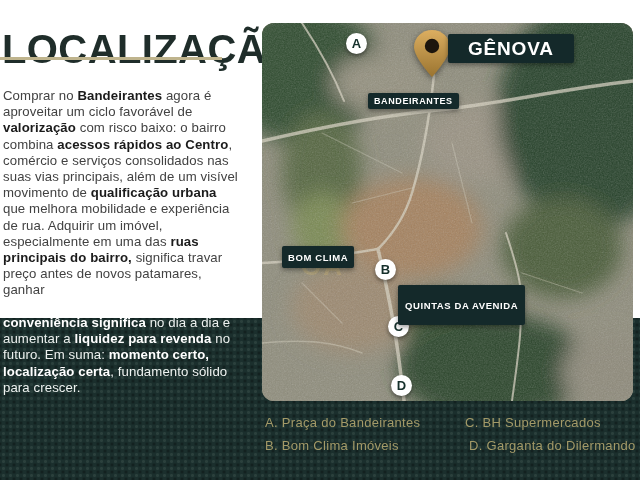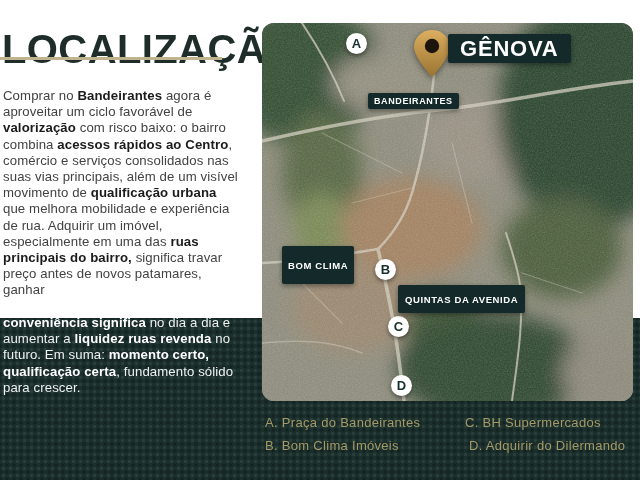--- a/index.html
+++ b/index.html
@@ -53,25 +53,25 @@
   .marker-b{ left:113px; top:236px; }
   .marker-c{ left:126px; top:293px; }
   .marker-d{ left:129px; top:352px; }
   .badge{
     position:absolute; background:#14292a; color:#ffffff;
     font-weight:700; letter-spacing:0.6px; white-space:nowrap;
     display:flex; align-items:center; border-radius:2px;
     box-shadow:0 2px 5px rgba(0,0,0,0.4);
   }
   .badge-bandeirantes{ left:106px; top:70px;  height:16px; font-size:9px;   padding:0 6px; }
-  .badge-bomclima{    left:20px;  top:223px; height:22px; font-size:9.5px; padding:8px 6px; }
-  .badge-quintas{     left:136px; top:262px; height:20px; font-size:9.5px; padding:4px 7px; }
+  .badge-bomclima{    left:20px;  top:223px; height:22px; font-size:9.5px; padding:0 6px; }
+  .badge-quintas{     left:136px; top:262px; height:20px; font-size:9.5px; padding:10px 7px; }
   .badge-genova{
-    left:186px; top:11px; height:29px; font-size:22px; font-weight:800;
-    padding:0 12px; letter-spacing:0.8px;
+    left:186px; top:11px; height:29px; font-size:19px; font-weight:800;
+    padding:0 20px; letter-spacing:0.8px;
   }
   .pin{ position:absolute; left:152px; top:7px; width:36px; height:47px;
         filter:drop-shadow(0 2px 3px rgba(0,0,0,0.45)); }
   .map-watermark{
     position:absolute; left:-6px; top:228px;
     font-size:26px; font-weight:800; letter-spacing:2px;
     color:rgba(214,190,118,0.30);
     margin-left:45px;
   }
   
@@ -88,21 +88,21 @@
 <body>
 
 <div class="stage">
 
   <div class="dark-panel"></div>
 
   <h1 class="page-title">LOCALIZAÇÃO</h1>
   <div class="title-rule"></div>
 
   <p class="para para-dark"><span>Comprar no </span><b>Bandeirantes</b><span> agora é aproveitar um ciclo favorável de </span><b>valorização</b><span> com risco baixo: o bairro combina </span><b>acessos rápidos ao Centro</b><span>, comércio e serviços consolidados nas suas vias principais, além de um visível movimento de </span><b>qualificação urbana</b><span> que melhora mobilidade e experiência de rua. Adquirir um imóvel, especialmente em uma das </span><b>ruas principais do bairro,</b><span> significa travar preço antes de novos patamares, ganhar</span></p>
-  <p class="para para-light"><b>conveniência significa</b><span> no dia a dia e aumentar a </span><b>liquidez ruas revenda</b><span> no futuro. Em suma: </span><b>momento certo, qualificação certa</b><span>, fundamento sólido para crescer.</span></p>
+  <p class="para para-light"><b>conveniência significa</b><span> no dia a dia e aumentar a </span><b>liquidez para revenda</b><span> no futuro. Em suma: </span><b>momento certo, localização certa</b><span>, fundamento sólido para crescer.</span></p>
 
   <div class="map">
     <svg class="texture" viewBox="0 0 371 378" preserveAspectRatio="none" xmlns="http://www.w3.org/2000/svg">
       <defs>
         <filter id="blurBig" x="-30%" y="-30%" width="160%" height="160%">
           <feGaussianBlur stdDeviation="10"></feGaussianBlur>
         </filter>
         <filter id="noiseF">
           <feTurbulence type="fractalNoise" baseFrequency="0.75" numOctaves="3" seed="11"></feTurbulence>
           <feColorMatrix type="saturate" values="0"></feColorMatrix>
@@ -158,15 +158,15 @@
 
     <div class="badge badge-genova">GÊNOVA</div>
     <div class="badge badge-bandeirantes">BANDEIRANTES</div>
     <div class="badge badge-bomclima">BOM CLIMA</div>
     <div class="badge badge-quintas">QUINTAS DA AVENIDA</div>
   </div>
 
   <div class="legend-item legend-b">B. Bom Clima Imóveis</div>
   <div class="legend-item legend-a">A. Praça do Bandeirantes</div>
   <div class="legend-item legend-c">C. BH Supermercados</div>
-  <div class="legend-item legend-d">D. Adquirir do Dilermando</div>
+  <div class="legend-item legend-d">D. Garganta do Dilermando</div>
 
 </div>
 
 </body></html>

